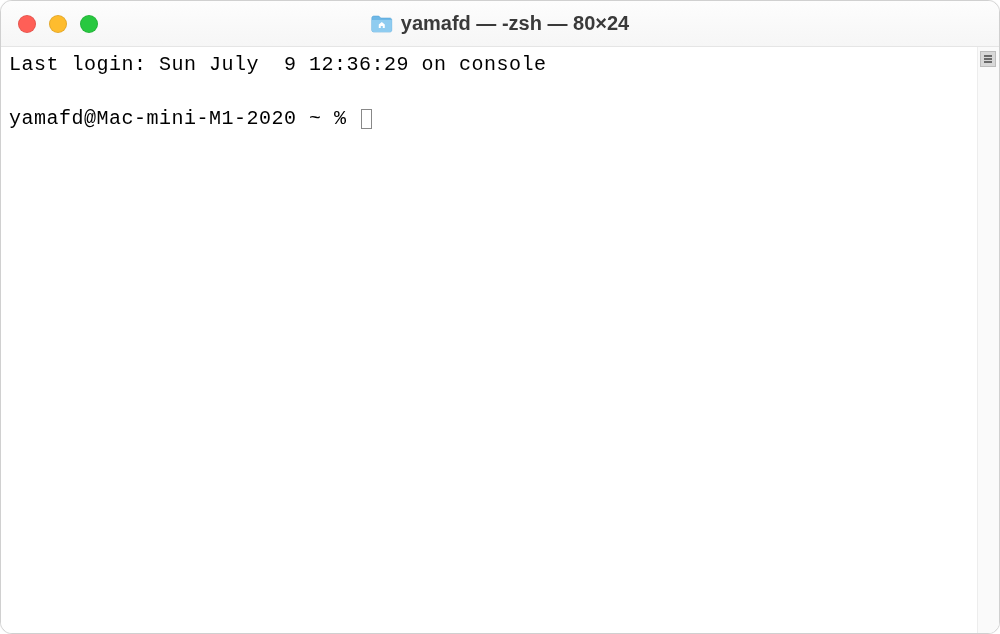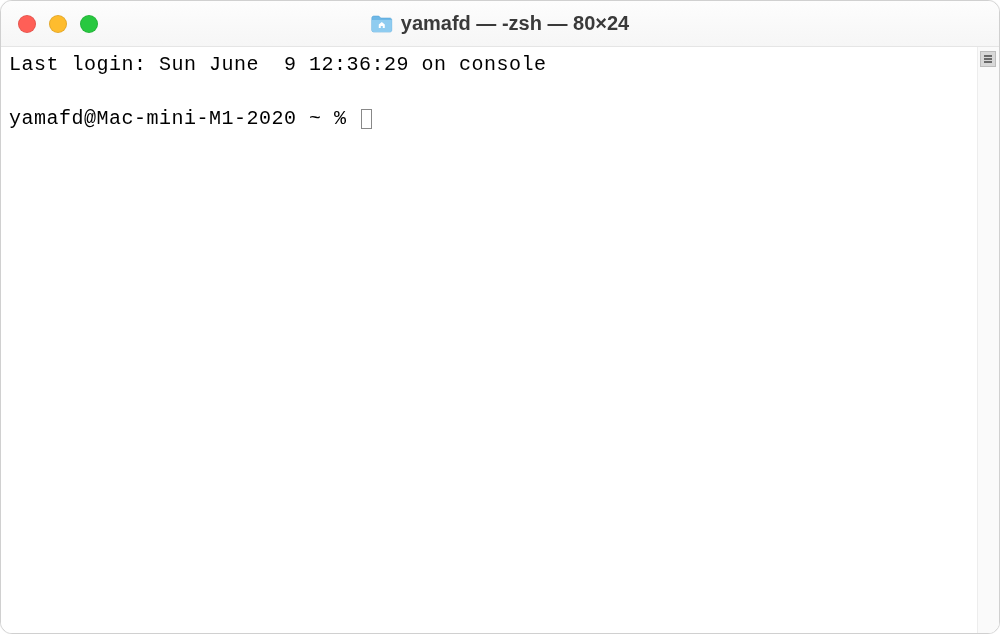--- a/index.html
+++ b/index.html
@@ -152,19 +152,19 @@
         <svg width="22" height="18" viewBox="0 0 22 18">
           <path d="M1 3 C1 1.9 1.9 1 3 1 L8 1 L10 3 L19 3 C20.1 3 21 3.9 21 5 L21 15 C21 16.1 20.1 17 19 17 L3 17 C1.9 17 1 16.1 1 15 Z" fill="#6fb8e6" stroke="#4a9cd4" stroke-width="0.5"></path>
           <path d="M1 5 L21 5 L21 15 C21 16.1 20.1 17 19 17 L3 17 C1.9 17 1 16.1 1 15 Z" fill="#8fccf0"></path>
           <path d="M11 7 L8 9.5 L8 13 L10 13 L10 11 L12 11 L12 13 L14 13 L14 9.5 Z" fill="#ffffff"></path>
         </svg>
       </span>
       <span>yamafd — -zsh — 80×24</span>
     </div>
   </div>
   <div class="terminal-body">
-    <div class="terminal-content"><span>Last login: Sun June  9 12:36:29 on console</span>
+    <div class="terminal-content"><span>Last login: Sun July  9 12:36:29 on console</span>
 <span class="prompt-line"><span>yamafd@Mac-mini-M1-2020 ~ % </span><span class="cursor-box"></span></span></div>
     <div class="scrollbar-area">
       <div class="scrollbar-top-widget"></div>
     </div>
   </div>
 </div>
 
 </body></html>

